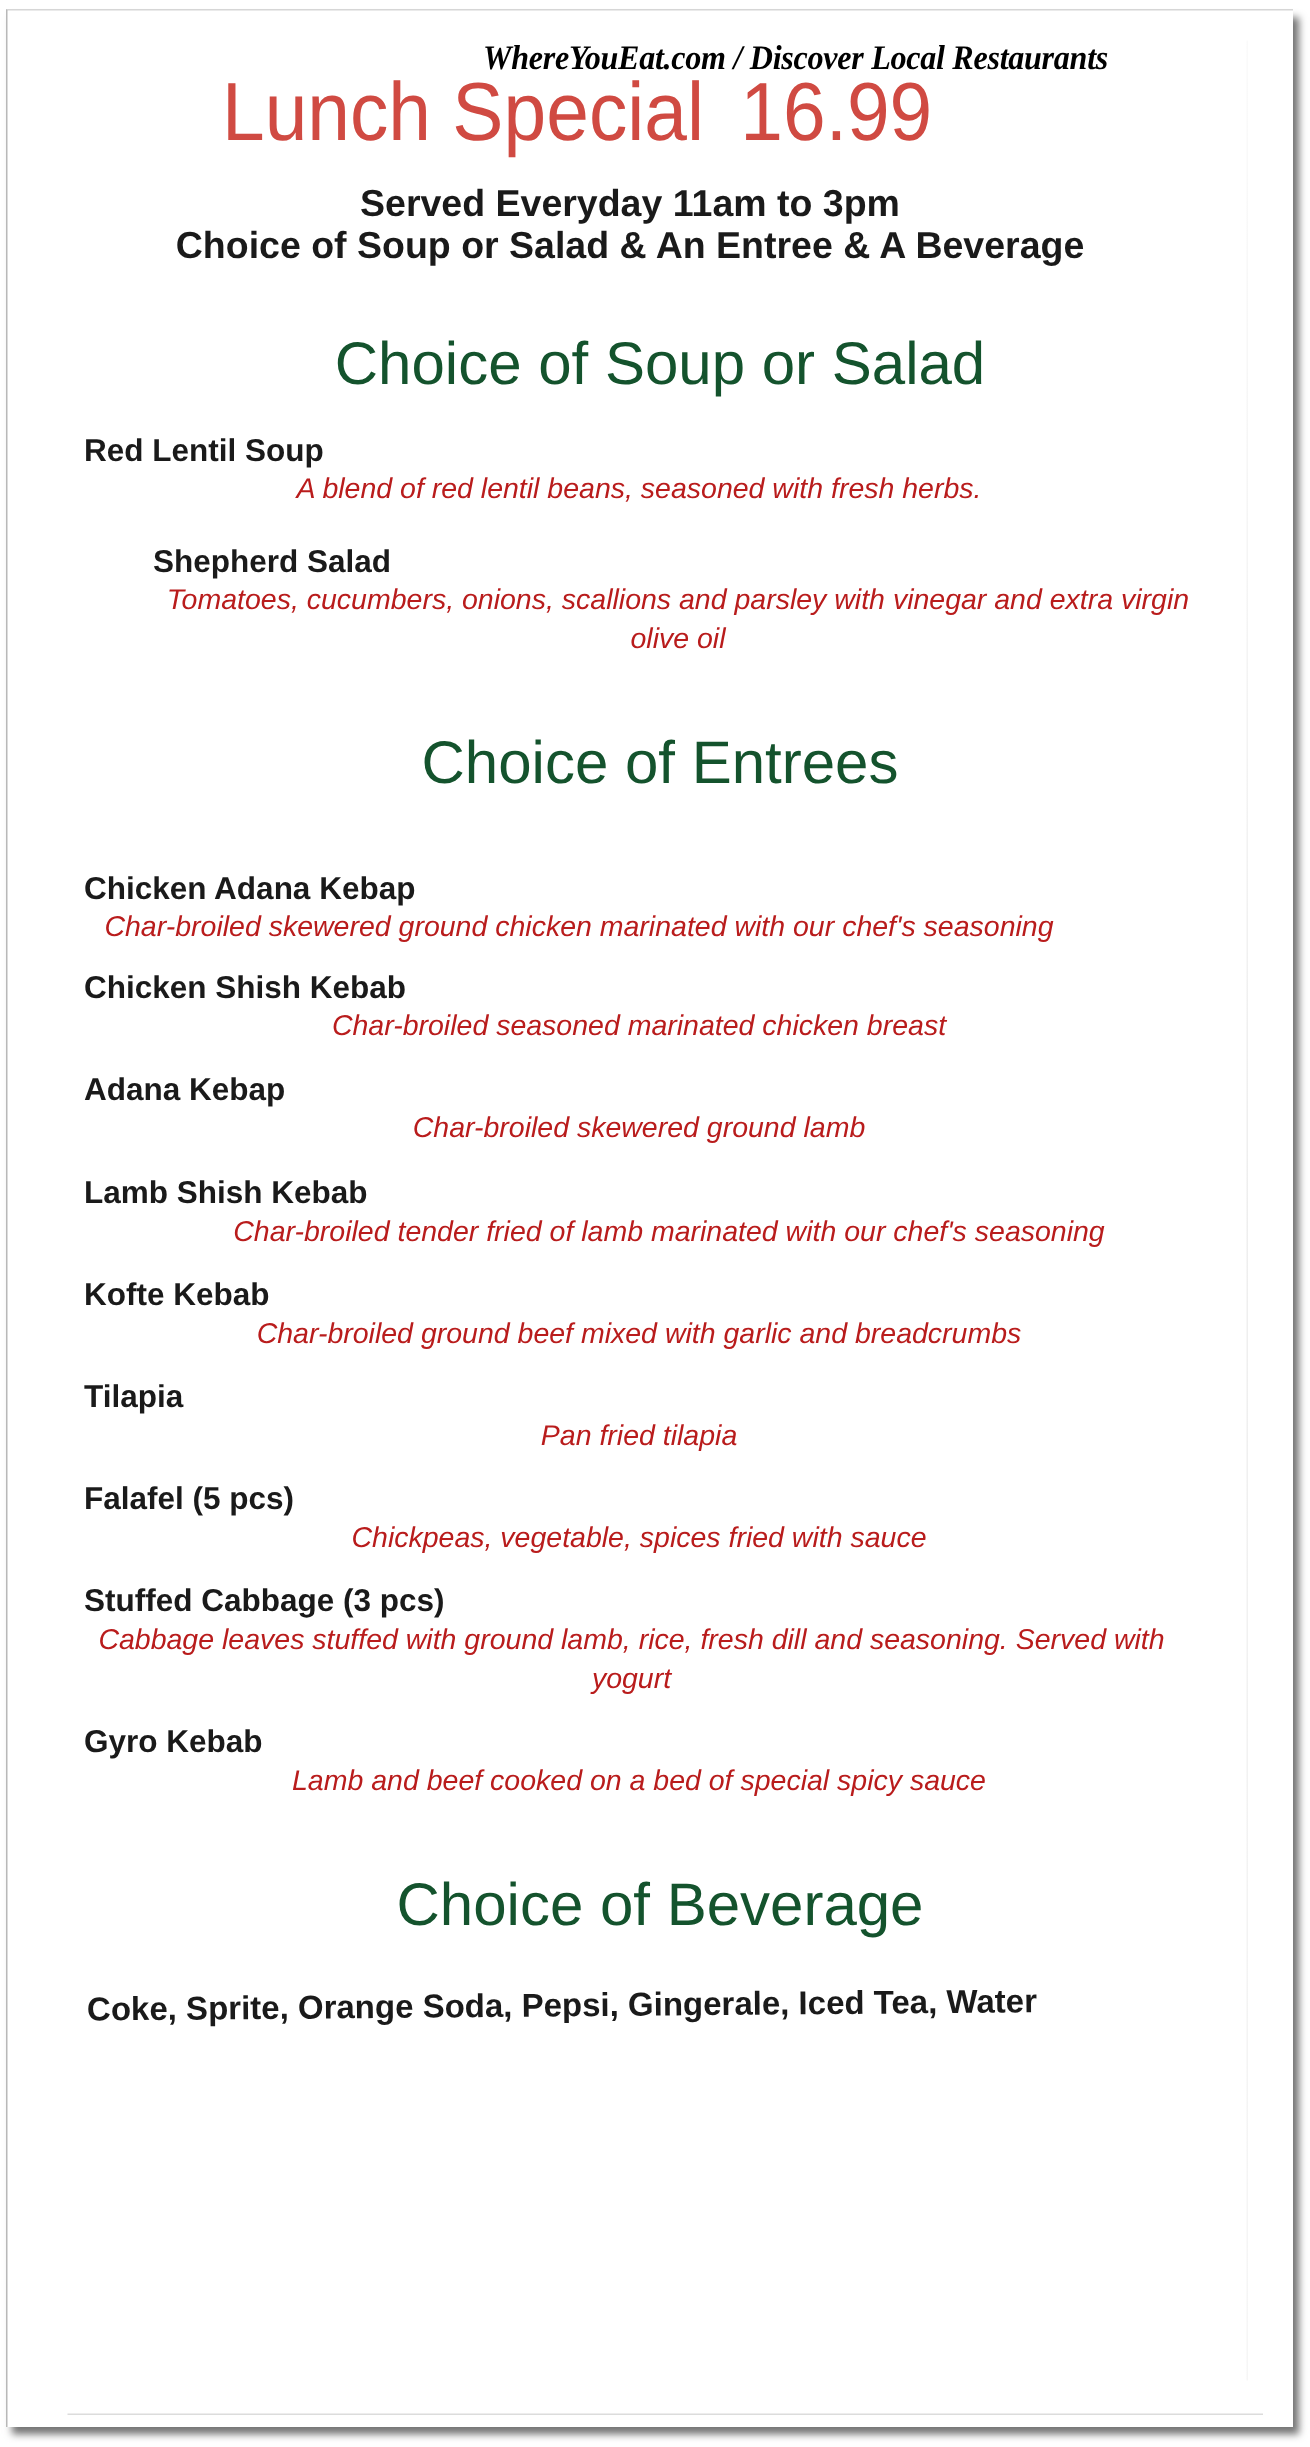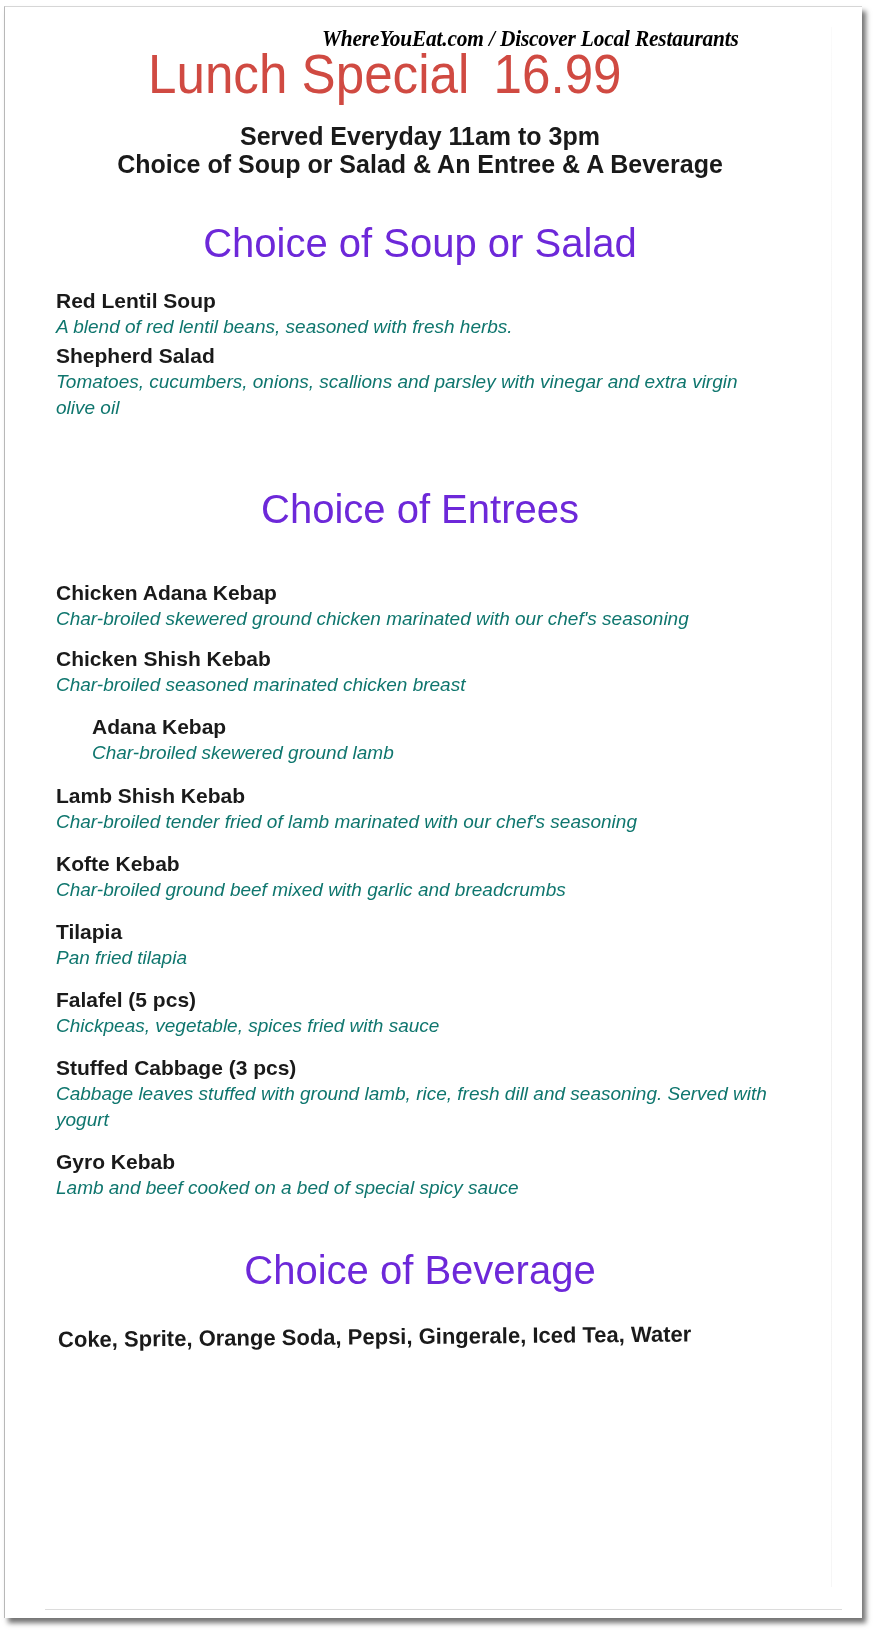--- a/index.html
+++ b/index.html
@@ -78,42 +78,44 @@
     }
     .sub1 { top: 122px; left: 0; }
     .sub2 { top: 150px; left: 0; }
     .section-heading {
       position: absolute;
       left: 0;
       width: 840px;
       text-align: center;
       font-family: "Liberation Sans", "DejaVu Sans", sans-serif;
       font-size: 40px;
-      color: #6d28d9;
+      color: #14532d;
       white-space: nowrap;
+      padding-left: 20px;
     }
     .item {
       position: absolute;
       left: 56px;
       width: 740px;
       font-family: "Liberation Sans", "DejaVu Sans", sans-serif;
       color: #1a1a1a;
     }
     .item .name {
       font-weight: bold;
       font-size: 21px;
       line-height: 26px;
       display: block;
     }
     .item .desc {
       font-style: italic;
       font-size: 19px;
       line-height: 26px;
       display: block;
-      color: #0f766e;
+      color: #b91c1c;
+      text-align: center;
     }
     .beverages {
       position: absolute;
       left: 58px;
       top: 1327px;
       font-family: "Liberation Sans", "DejaVu Sans", sans-serif;
       font-weight: bold;
       font-size: 22px;
       color: #1a1a1a;
       white-space: nowrap;
@@ -137,36 +139,36 @@
 
 <div class="subtitle sub1">Served Everyday 11am to 3pm</div>
 <div class="subtitle sub2">Choice of Soup or Salad &amp; An Entree &amp; A Beverage</div>
 
 <div class="section-heading" style="top:221px;">Choice of Soup or Salad</div>
 
 <div class="item" style="top:288px;">
   <span class="name">Red Lentil Soup</span>
   <span class="desc">A blend of red lentil beans, seasoned with fresh herbs.</span>
 </div>
-<div class="item" style="top:343px; width:700px;">
+<div class="item" style="top:362px; width:700px;margin-left:46px;">
   <span class="name">Shepherd Salad</span>
   <span class="desc">Tomatoes, cucumbers, onions, scallions and parsley with vinegar and extra virgin olive oil</span>
 </div>
 
 <div class="section-heading" style="top:487px;">Choice of Entrees</div>
 
 <div class="item" style="top:580px; width:660px;">
   <span class="name">Chicken Adana Kebap</span>
   <span class="desc">Char-broiled skewered ground chicken marinated with our chef's seasoning</span>
 </div>
 <div class="item" style="top:646px;">
   <span class="name">Chicken Shish Kebab</span>
   <span class="desc">Char-broiled seasoned marinated chicken breast</span>
 </div>
-<div class="item" style="top:714px;margin-left:36px;">
+<div class="item" style="top:714px;">
   <span class="name">Adana Kebap</span>
   <span class="desc">Char-broiled skewered ground lamb</span>
 </div>
 <div class="item" style="top:783px; width:780px;">
   <span class="name">Lamb Shish Kebab</span>
   <span class="desc">Char-broiled tender fried of lamb marinated with our chef's seasoning</span>
 </div>
 <div class="item" style="top:851px;">
   <span class="name">Kofte Kebab</span>
   <span class="desc">Char-broiled ground beef mixed with garlic and breadcrumbs</span>

